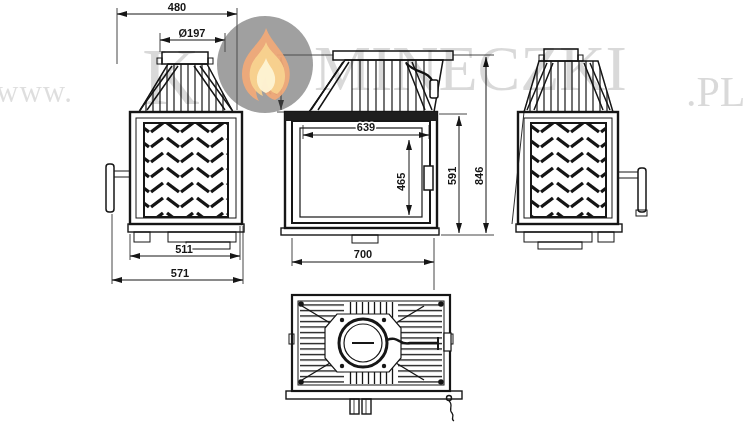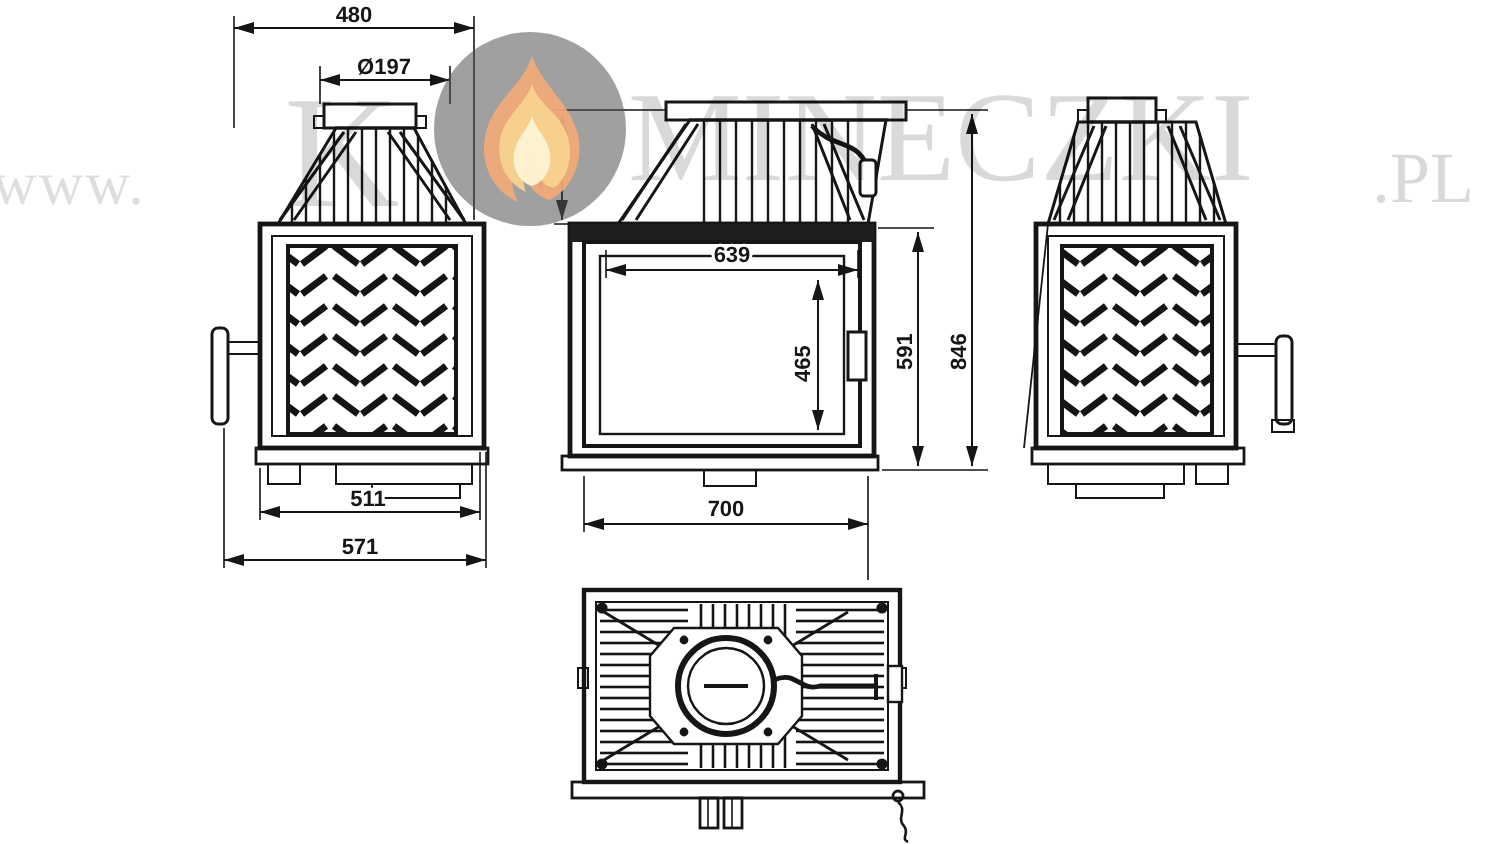--- a/index.html
+++ b/index.html
@@ -4,21 +4,21 @@
 <style>
   html,body{margin:0;padding:0;background:#fff;}
   #stage{position:relative;width:750px;height:422px;background:#ffffff;overflow:hidden;
          font-family:"Liberation Sans",sans-serif;border-radius:18px;}
   
   .wm{position:absolute;color:rgba(0,0,0,0.15);font-family:"Liberation Serif",serif;
       white-space:nowrap;pointer-events:none;}
   .wm-www{left:-4px;top:74px;font-size:31px;letter-spacing:1px;color:rgba(0,0,0,0.13);}
   .wm-k{left:142px;top:32px;font-size:80px;}
   .wm-rest{left:314px;top:32px;font-size:64px;letter-spacing:0px;}
-  .wm-pl{left:686px;top:68px;font-size:36px;}
+  .wm-pl{left:686px;top:68px;font-size:42px;}
   .wm-circle{position:absolute;left:217px;top:16px;width:96px;height:97px;border-radius:50%;
              background:rgba(82,82,82,0.55);}
   .wm-flame{position:absolute;left:18px;top:10px;width:60px;height:78px;}
   
   svg text.dim{font-family:"Liberation Sans",sans-serif;font-size:11px;font-weight:700;
                fill:#161616;paint-order:stroke;stroke:#ffffff;stroke-width:3px;}
   svg{position:absolute;left:0;top:0;}
 </style>
 </head>
 <body>

